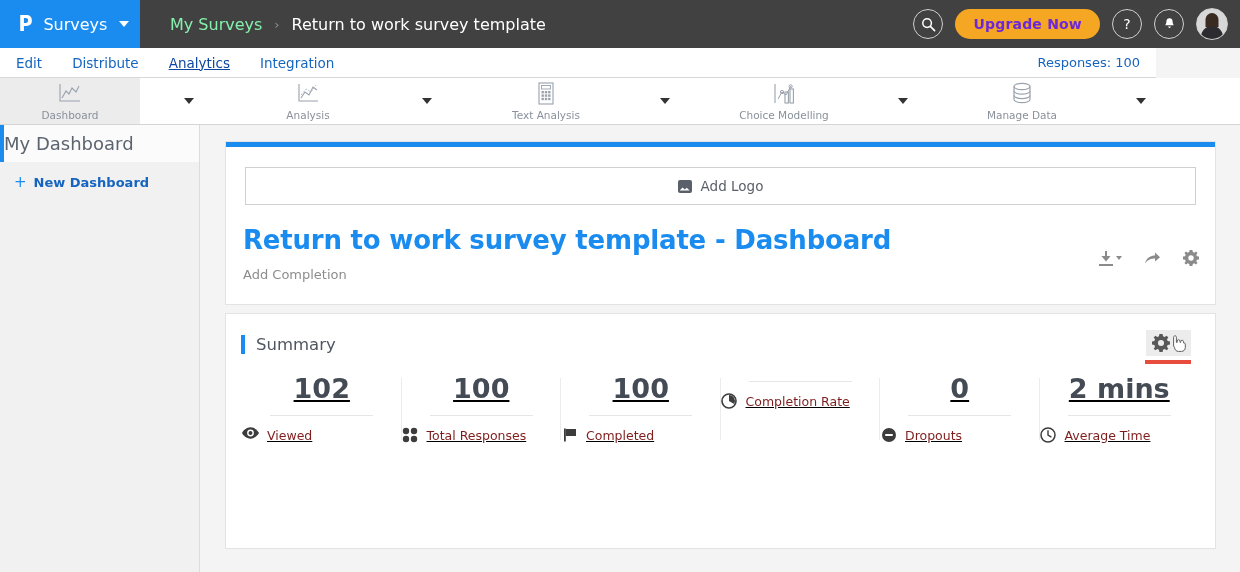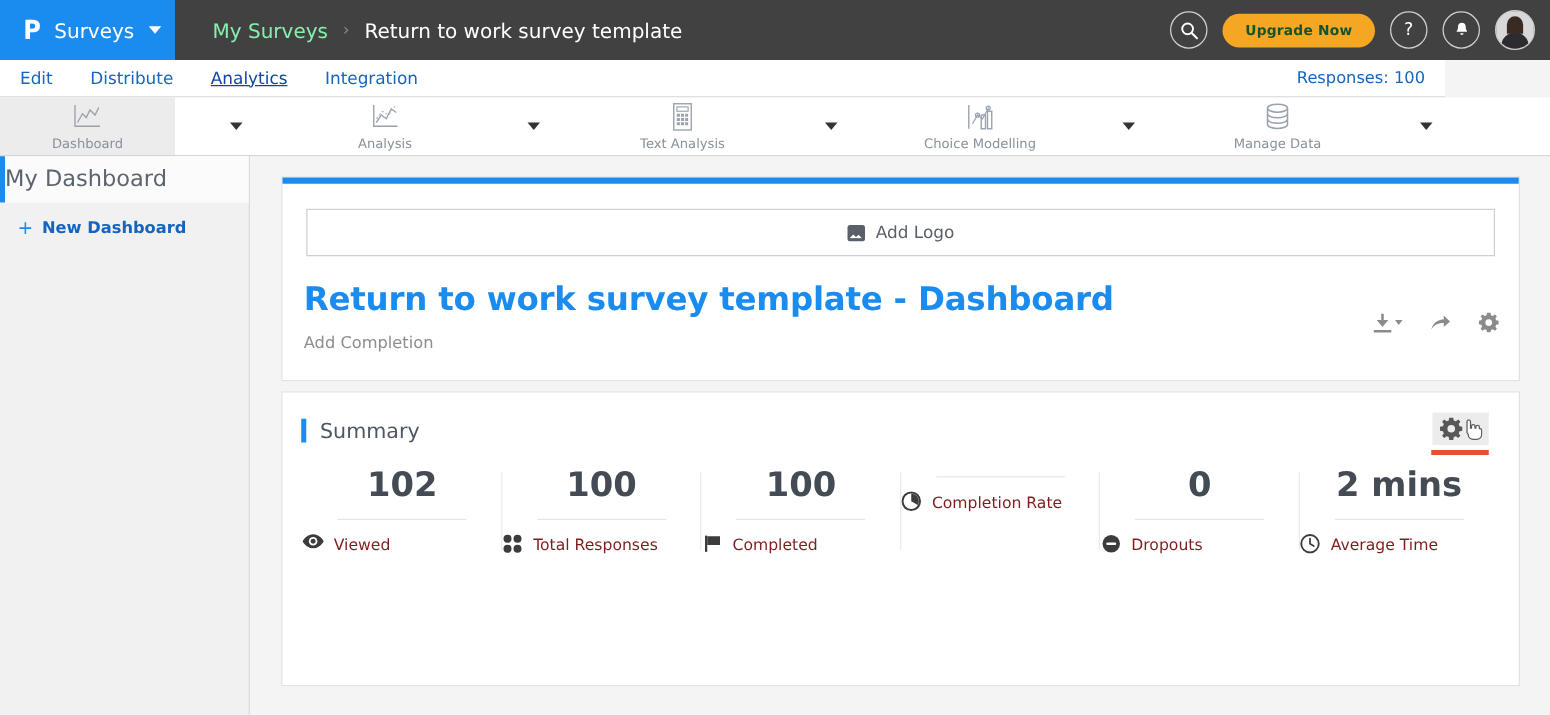--- a/index.html
+++ b/index.html
@@ -42,22 +42,22 @@
     position: absolute; right: 12px; top: 0; height: 48px;
     display: flex; align-items: center; gap: 12px;
   }
   .circ-btn {
     width: 30px; height: 30px; border-radius: 50%;
     border: 1.5px solid #d0d0d0; color: #ffffff;
     display: flex; align-items: center; justify-content: center;
     font-size: 14px; background: transparent;
   }
   .upgrade-btn {
-    background: #f5a623; color: #14532d; border-radius: 16px;
-    padding: 7px 18px; font-size: 11px; font-weight: bold;
+    background: #f5a623; color: #6d28d9; border-radius: 16px;
+    padding: 7px 18px; font-size: 14px; font-weight: bold;
     letter-spacing: .2px;
   }
   .avatar {
     width: 32px; height: 32px; border-radius: 50%;
     background: radial-gradient(circle at 50% 36%, #c99a7e 0 22%, #d8d8d8 22% 100%);
     border: 1.5px solid #cfcfcf; overflow: hidden; position: relative;
   }
   .avatar::after {
     content: ""; position: absolute; left: 50%; top: 56%;
     width: 22px; height: 20px; transform: translateX(-50%);
@@ -194,21 +194,21 @@
     align-items: center; gap: 0;
   }
   .red-underline {
     width: 46px; height: 4px; background: #e74c3c; margin-top: 4px;
   }
   .cursor-hand {
     width: 15px; height: 17px; margin-left: 1px; position: relative;
   }
 
   .stats {
-    display: flex; margin-top: 18px; padding: 0 16px;
+    display: flex; margin-top: 18px; padding: 0 16px; text-decoration: underline;
   }
   .stat { flex: 1; text-align: center; position: relative; }
   .stat:not(:last-child)::after {
     content: ""; position: absolute; right: 0; top: 6px;
     width: 1px; height: 62px; background: #ececec;
   }
   .stat-value {
     font-size: 27px; font-weight: bold; color: #444b54; line-height: 1.25;
   }
   .stat-rule {

